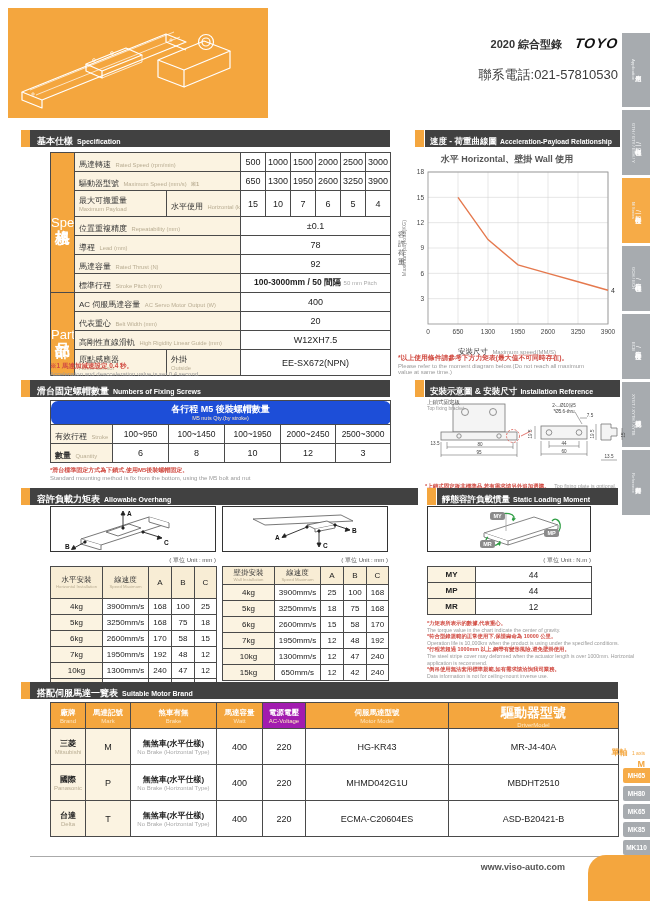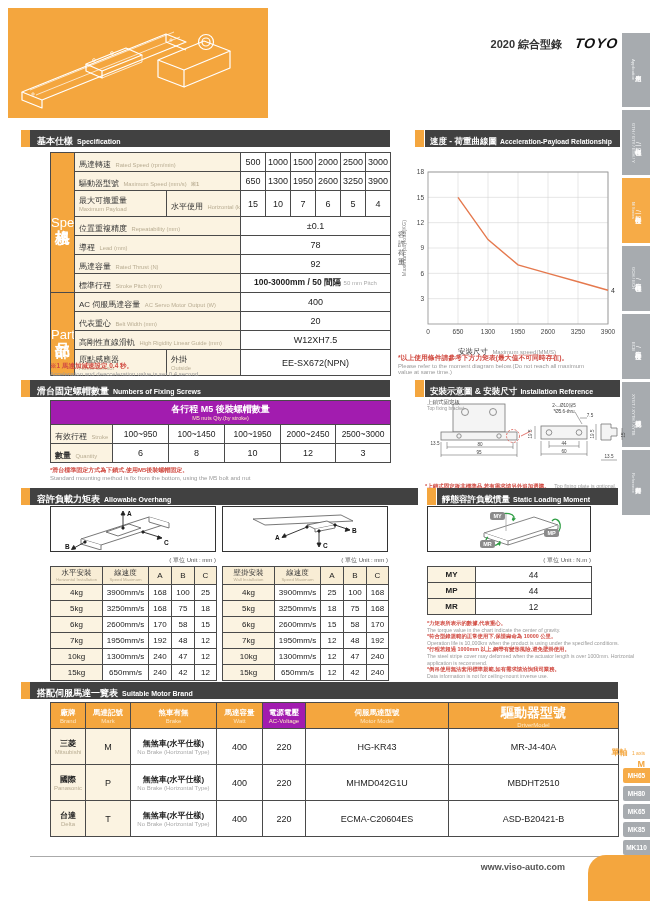--- a/index.html
+++ b/index.html
@@ -67,20 +67,21 @@
         <circle cx="25" cy="86" r="1.2" stroke-width="0.7"></circle>
         <circle cx="163" cy="32" r="1.2" stroke-width="0.7"></circle>
       </g>
     </svg>
   </div>
 
   <div class="abs" style="left:380px;top:34px;width:238px;text-align:right;">
     <span style="font-size:11px;font-weight:bold;color:#333;">2020 綜合型錄</span>
     <span style="font-size:14px;font-weight:900;font-style:italic;color:#111;letter-spacing:1px;transform:skewX(-8deg);display:inline-block;margin-left:8px;">TOYO</span>
   </div>
+  <div class="abs" style="left:380px;top:66px;width:238px;text-align:right;font-size:13px;color:#3a3a3a;">聯系電話:021-57810530</div>
 
   <div class="side-tab" style="top:33px;height:74px;">
     <div class="vtxt">
         <span class="zh">應用例</span>
         <span class="en">Application</span>
       </div>
   </div>
   <div class="side-tab" style="top:110px;height:65px;">
     <div class="vtxt">
         <span class="zh">一般/螺桿仕樣</span>
@@ -218,20 +219,21 @@
     </table>
   <div class="abs" style="left:50px;top:362px;width:340px;">
     <div class="note-red" style="font-size:6.5px;">※1 馬達加減速設定 0.4 秒。</div>
     <div class="note-gray" style="font-size:6px;">Acceleration and deacceleration value is set 0.4 second.</div>
   </div>
 
   <div class="accent" style="left:415px;top:130px;"></div>
   <div class="bar" style="left:425px;top:130px;width:195px;padding-left:5px;">
     <span class="zh" style="font-size:8.5px;">速度 - 荷重曲線圖</span><span class="en" style="font-size:6.8px;margin-left:3px;">Acceleration-Payload Relationship</span>
   </div>
+  <div class="abs" style="left:396px;top:153px;width:222px;text-align:center;font-size:9px;font-weight:bold;color:#555;">水平 Horizontal、壁掛 Wall 使用</div>
   <svg class="abs" style="left:396px;top:166px;" width="222" height="172">
       <text x="32" y="168" text-anchor="middle" font-size="6.5" fill="#444" font-family="Liberation Sans,sans-serif">0</text>
       <line x1="62" y1="6" x2="62" y2="158" stroke="#ccc" stroke-width="0.5"></line>
       <text x="62" y="168" text-anchor="middle" font-size="6.5" fill="#444" font-family="Liberation Sans,sans-serif">650</text>
       <line x1="92" y1="6" x2="92" y2="158" stroke="#ccc" stroke-width="0.5"></line>
       <text x="92" y="168" text-anchor="middle" font-size="6.5" fill="#444" font-family="Liberation Sans,sans-serif">1300</text>
       <line x1="122" y1="6" x2="122" y2="158" stroke="#ccc" stroke-width="0.5"></line>
       <text x="122" y="168" text-anchor="middle" font-size="6.5" fill="#444" font-family="Liberation Sans,sans-serif">1950</text>
       <line x1="152" y1="6" x2="152" y2="158" stroke="#ccc" stroke-width="0.5"></line>
       <text x="152" y="168" text-anchor="middle" font-size="6.5" fill="#444" font-family="Liberation Sans,sans-serif">2600</text>
@@ -278,21 +280,21 @@
     <colgroup>
         <col style="width:62px">
         <col style="width:56px">
         <col style="width:56px">
         <col style="width:56px">
         <col style="width:55px">
         <col style="width:55px">
       </colgroup>
     <tbody>
         <tr style="height:24px">
-      <td colspan="6" style="background:#a21caf;color:#fff;">
+      <td colspan="6" style="background:#1d4ed8;color:#fff;border-radius:7px;">
         <div style="font-size:9px;font-weight:bold;line-height:11px;">各行程 M5 後裝螺帽數量</div>
         <div style="font-size:5.5px;color:#FCE5C0;line-height:7px;">M5 nuts Qty.(by stroke)</div>
       </td>
     </tr>
     <tr style="height:19px">
       <td class="lblc"><span class="zh">有效行程</span> <span class="en">Stroke</span></td>
       <td class="valc" style="font-size:8.5px;">100~950</td>
       <td class="valc" style="font-size:8.5px;">100~1450</td>
       <td class="valc" style="font-size:8.5px;">100~1950</td>
       <td class="valc" style="font-size:8.5px;">2000~2450</td>
@@ -438,21 +440,21 @@
 
   <table class="t abs" style="left:50px;top:566px;width:166px;">
     <colgroup>
         <col style="width:52px">
         <col style="width:46px">
         <col style="width:23px">
         <col style="width:23px">
         <col style="width:22px">
       </colgroup>
     <tbody>
-        <tr style="height:18px">
+        <tr style="height:32px">
       <td class="hrowc">
             <span class="zh">水平安裝</span>
             <span class="en">Horizontal Installation</span>
           </td>
       <td class="hrowc">
             <span class="zh">線速度</span>
             <span class="en">Speed Maximum</span>
           </td>
       <td class="hrowc" style="font-size:8px;">A</td>
       <td class="hrowc" style="font-size:8px;">B</td>

